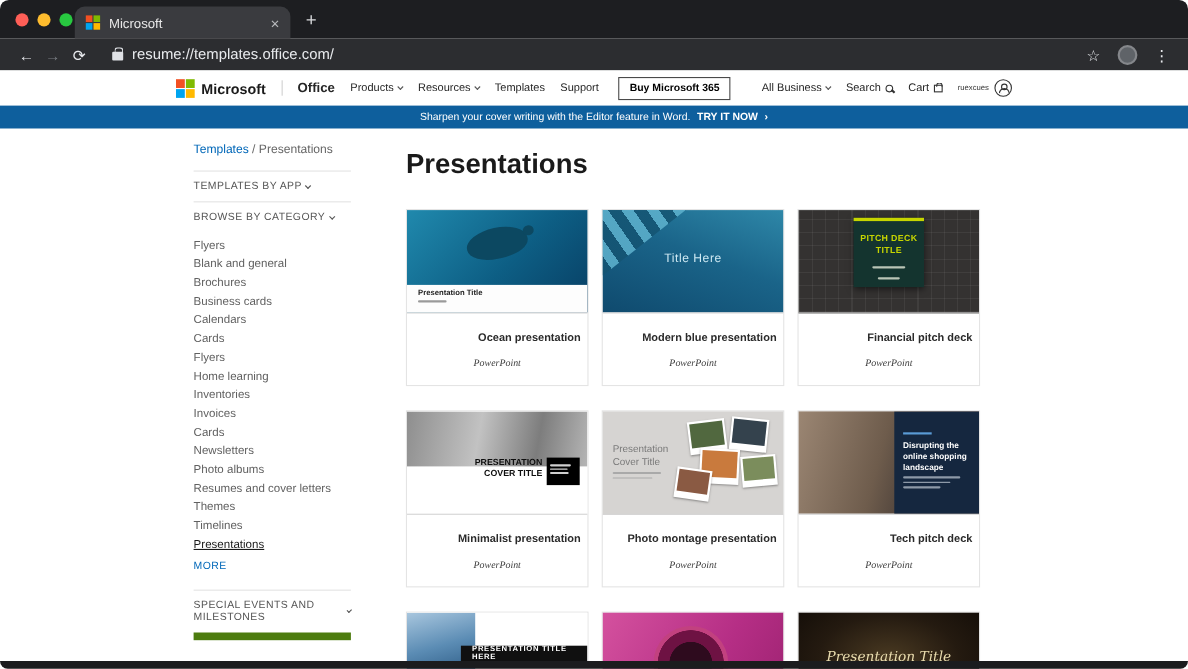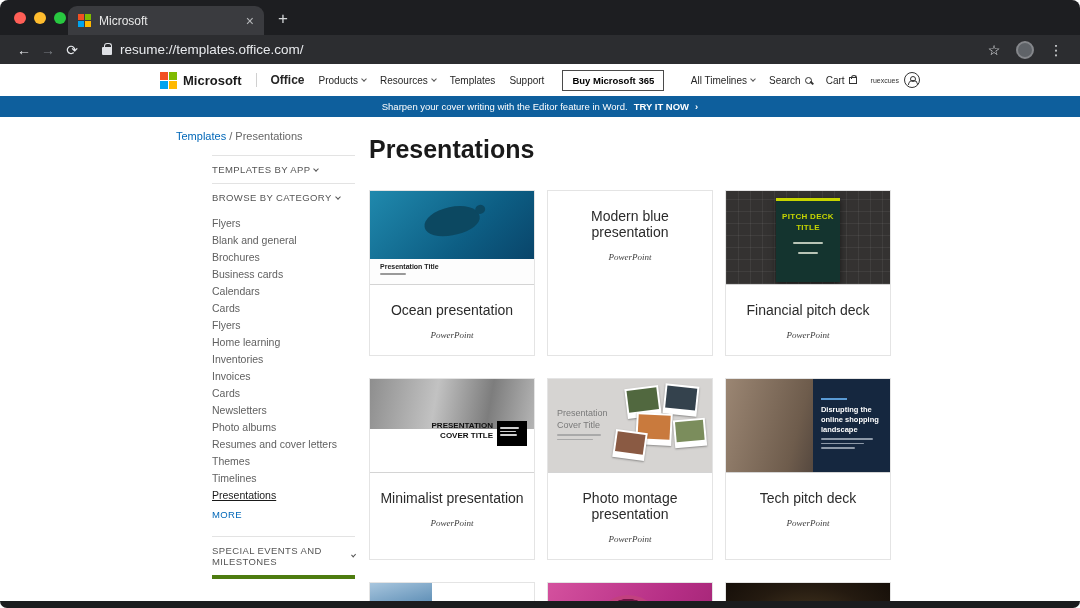--- a/index.html
+++ b/index.html
@@ -66,36 +66,36 @@
 
   
   .banner { height:21px; background:#0e5f9d; color:#fff; font-size:9.5px;
     display:flex; align-items:center; justify-content:center; gap:6px; cursor:pointer;}
   .banner b { font-weight:bold; }
 
   
   .content { position:relative; height:491px; background:#fff; }
   .crumbs { position:absolute; left:176px; top:13px; font-size:11px; color:#666; }
   .crumbs .root { color:#0067b8; cursor:pointer; }
-  .sidebar { position:absolute; left:176px; top:38px; width:143px;margin-left:36px; }
+  .sidebar { position:absolute; left:176px; top:38px; width:143px; }
   .sb-section { border-top:1px solid #e3e3e3; padding:8px 0; font-size:9.5px; color:#555;
     letter-spacing:.4px; display:flex; align-items:center; cursor:pointer; }
   .sb-list { padding:4px 0 6px; }
   .sb-item { font-size:10.5px; color:#616161; line-height:17px; cursor:pointer; }
   .sb-item.active { color:#1a1a1a; text-decoration:underline; }
   .sb-more { font-size:9.5px; color:#0067b8; letter-spacing:.4px; padding:5px 0 10px; cursor:pointer;}
-  .sb-bottomline { border-bottom:4px solid #4d7c0f;justify-content:center; }
+  .sb-bottomline { border-bottom:7px solid #4d7c0f;justify-content:center; }
 
   .main { position:absolute; left:369px; top:10px; width:524px; }
   .pagetitle { font-size:25px; font-weight:bold; color:#1a1a1a; margin:8px 0 26px; }
   .grid { display:grid; grid-template-columns:repeat(3,166px); column-gap:12px; row-gap:22px; }
   .card { width:166px; background:#fff; border:1px solid #e4e4e4; cursor:pointer; }
   .thumb { height:94px; position:relative; overflow:hidden; border-bottom:1px solid #d4d4d4; }
   .card-meta { text-align:center; padding:17px 6px 15px; }
-  .card-title { font-size:14px; font-weight:normal; color:#2b2b2b; }
+  .card-title { font-size:10px; font-weight:bold; color:#2b2b2b;text-align:right; }
   .card-app { font-size:9px; font-style:italic; color:#3c3c3c; margin-top:12px;font-family:Liberation Serif, serif; }
   .mbar { height:2px; background:#9a9a9a; border-radius:1px; margin-top:3px; }
 
   
   .t-ocean { background:linear-gradient(135deg,#2089ad 0%,#0d5e84 55%,#083e63 100%); }
   .turtle { position:absolute; top:16px; left:54px; width:56px; height:28px; background:#0c4861;
     border-radius:50% 50% 46% 46%; transform:rotate(-12deg); }
   .turtle::before { content:""; position:absolute; right:-7px; top:4px; width:10px; height:9px;
     background:#0c4861; border-radius:50%; }
   .ocean-band { position:absolute; left:0; right:0; bottom:0; height:25px; background:#fdfdfd;
@@ -105,21 +105,21 @@
   .t-modern { background:linear-gradient(200deg,#2e87a8 0%,#1a6489 45%,#0f4a6e 100%); }
   .mb-stripes { position:absolute; left:-22px; top:-18px; width:120px; height:95px;
     background:repeating-linear-gradient(55deg, rgba(94,178,206,.85) 0 9px, rgba(20,84,114,.85) 9px 19px);
     clip-path:polygon(0 0,100% 0,0 100%); }
   .mb-title { position:absolute; left:0; right:0; top:38px; text-align:center; color:#cde8f2;
     font-size:11px; letter-spacing:.5px; }
 
   .t-financial { background-color:#343231;
     background-image:repeating-linear-gradient(0deg, rgba(255,255,255,.06) 0 1px, transparent 1px 12px),
       repeating-linear-gradient(90deg, rgba(255,255,255,.06) 0 1px, transparent 1px 12px); }
-  .fin-card { position:absolute; left:50px; top:7px; width:64px; height:84px; background:#14342f;
+  .fin-card { position:absolute; left:50px; top:7px; width:64px; height:63px; background:#14342f;
     border-top:3px solid #c6d500; box-shadow:0 2px 6px rgba(0,0,0,.55); padding-top:11px; }
   .fin-title { color:#c6d500; font-weight:bold; font-size:8px; text-align:center; line-height:1.35;
     letter-spacing:.3px; }
   .fin-card .mbar { background:#b9c4b6; margin:8px auto 0; }
 
   .t-min { background:#fff; }
   .min-photo { position:absolute; top:0; left:0; right:0; height:50px;
     background:linear-gradient(100deg,#8e8e8e 0%,#c2c2c2 40%,#7d7d7d 72%,#b5b5b5 100%); }
   .min-row { position:absolute; top:42px; right:7px; display:flex; align-items:flex-start; gap:4px; }
   .min-title { font-size:8px; font-weight:bold; color:#0e0e0e; text-align:right; width:84px;
@@ -217,21 +217,21 @@
     <span class="navitem">
       <span>Templates</span>
     </span>
     <span class="navitem">
       <span>Support</span>
     </span>
     <button class="buybtn">Buy Microsoft 365</button>
   </div>
   <div class="sh-right">
     <span class="navitem">
-      <span>All Timelines</span>
+      <span>All Business</span>
         <span class="chev"></span>
     </span>
     <span class="navitem">
       <span>Search</span>
         <span class="mag"></span>
     </span>
     <span class="navitem">
       <span>Cart</span>
         <span class="bag"></span>
     </span>
@@ -304,20 +304,24 @@
             <div class="mbar" style="width:26px"></div>
           </div>
         </div>
         <div class="card-meta">
           <div class="card-title">Ocean presentation</div>
           <div class="card-app">PowerPoint</div>
         </div>
       </div>
 
       <div class="card">
+        <div class="thumb t-modern">
+          <div class="mb-stripes"></div>
+          <div class="mb-title">Title Here</div>
+        </div>
         <div class="card-meta">
           <div class="card-title">Modern blue presentation</div>
           <div class="card-app">PowerPoint</div>
         </div>
       </div>
 
       <div class="card">
         <div class="thumb t-financial">
           <div class="fin-card">
             <div class="fin-title">PITCH DECK TITLE</div>

